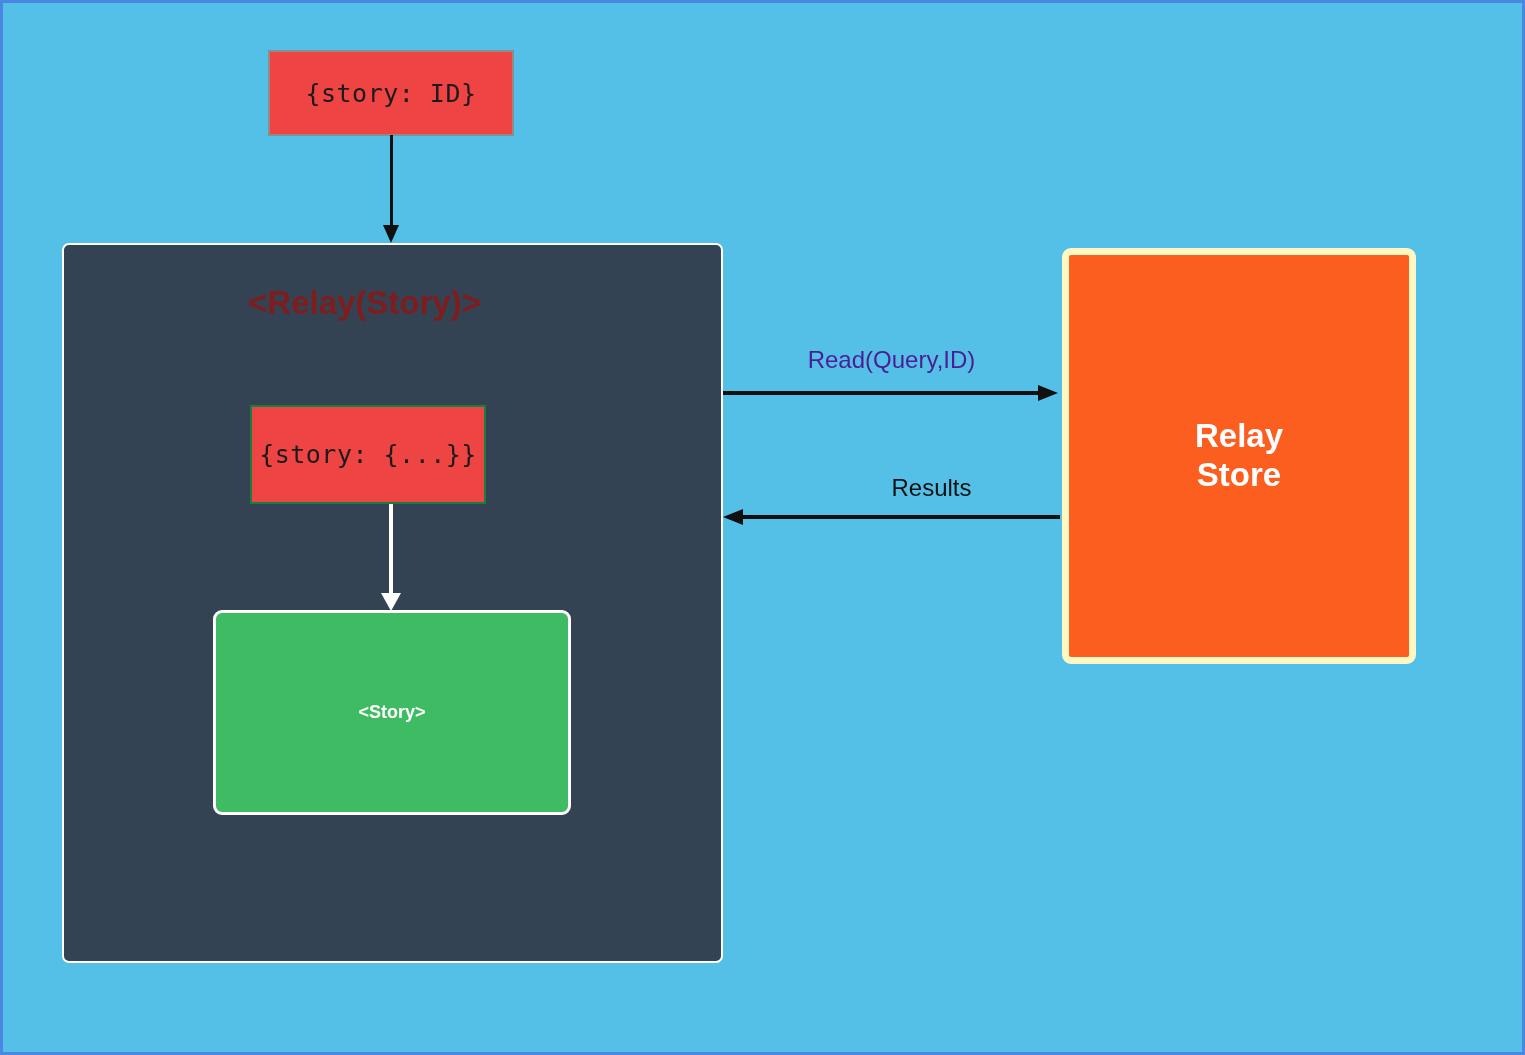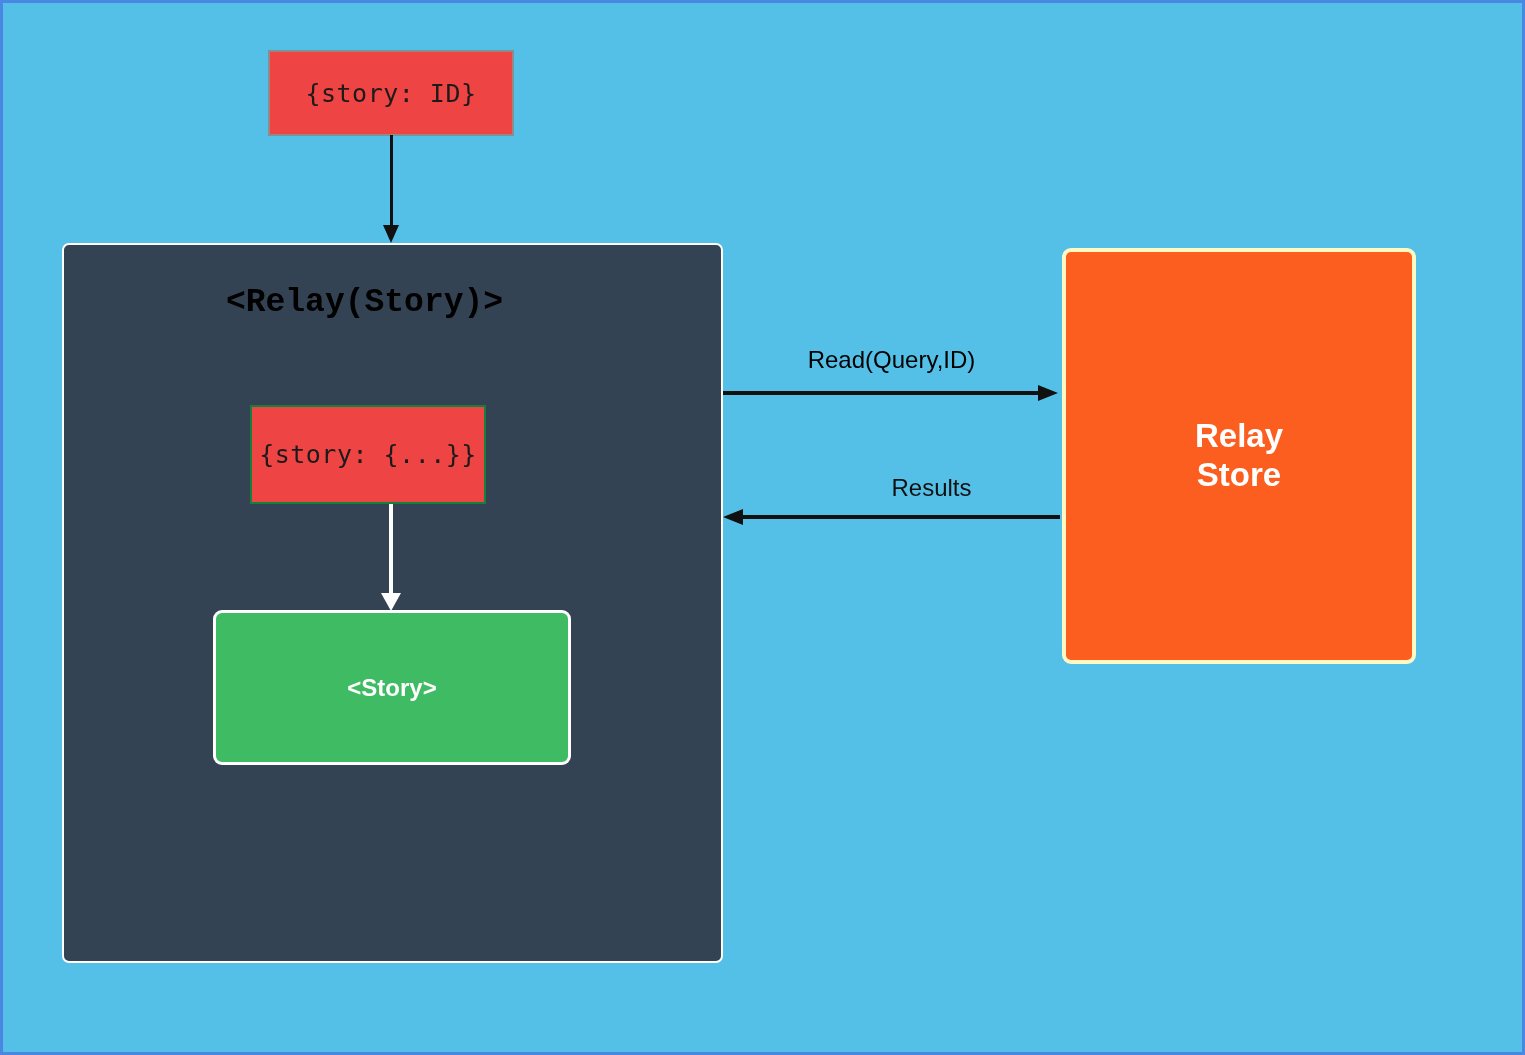--- a/index.html
+++ b/index.html
@@ -49,45 +49,44 @@
     border: 2px solid #ffffff;
     border-radius: 7px;
   }
   .relay-title {
     position: absolute;
     left: 59px; top: 281px;
     width: 605px;
     text-align: center;
     font-size: 33px;
     font-weight: bold;
-    color: #000000;
-    font-family: Liberation Mono, monospace;
+    color: #7f1d1d;
   }
   .story-box {
     position: absolute;
     left: 210px; top: 607px;
-    width: 358px; height: 155px;
+    width: 358px; height: 205px;
     box-sizing: border-box;
     background: #3fbc63;
     border: 3px solid #ffffff;
     border-radius: 9px;
     display: flex;
     align-items: center;
     justify-content: center;
-    font-size: 24px;
+    font-size: 18px;
     font-weight: bold;
     color: #ffffff;
   }
   .store-box {
     position: absolute;
     left: 1059px; top: 245px;
     width: 354px; height: 416px;
     box-sizing: border-box;
     background: #fb5e1f;
-    border: 4px solid #fef9c3;
+    border: 7px solid #fef9c3;
     border-radius: 9px;
     display: flex;
     align-items: center;
     justify-content: center;
     text-align: center;
     font-size: 33px;
     font-weight: bold;
     color: #ffffff;
     line-height: 1.18;
     white-space: pre-line;
@@ -120,21 +119,21 @@
     border-top: 8px solid transparent;
     border-bottom: 8px solid transparent;
     border-left: 20px solid #111111;
   }
   .read-label {
     position: absolute;
     left: 720px; top: 343px;
     width: 337px;
     text-align: center;
     font-size: 24px;
-    color: #000000;
+    color: #4c1d95;
   }
 
   .results-arrow-line { left: 740px; top: 512px; width: 317px; height: 4px; }
   .results-arrow-head {
     left: 720px; top: 506px;
     border-top: 8px solid transparent;
     border-bottom: 8px solid transparent;
     border-right: 20px solid #111111;
   }
   .results-label {

